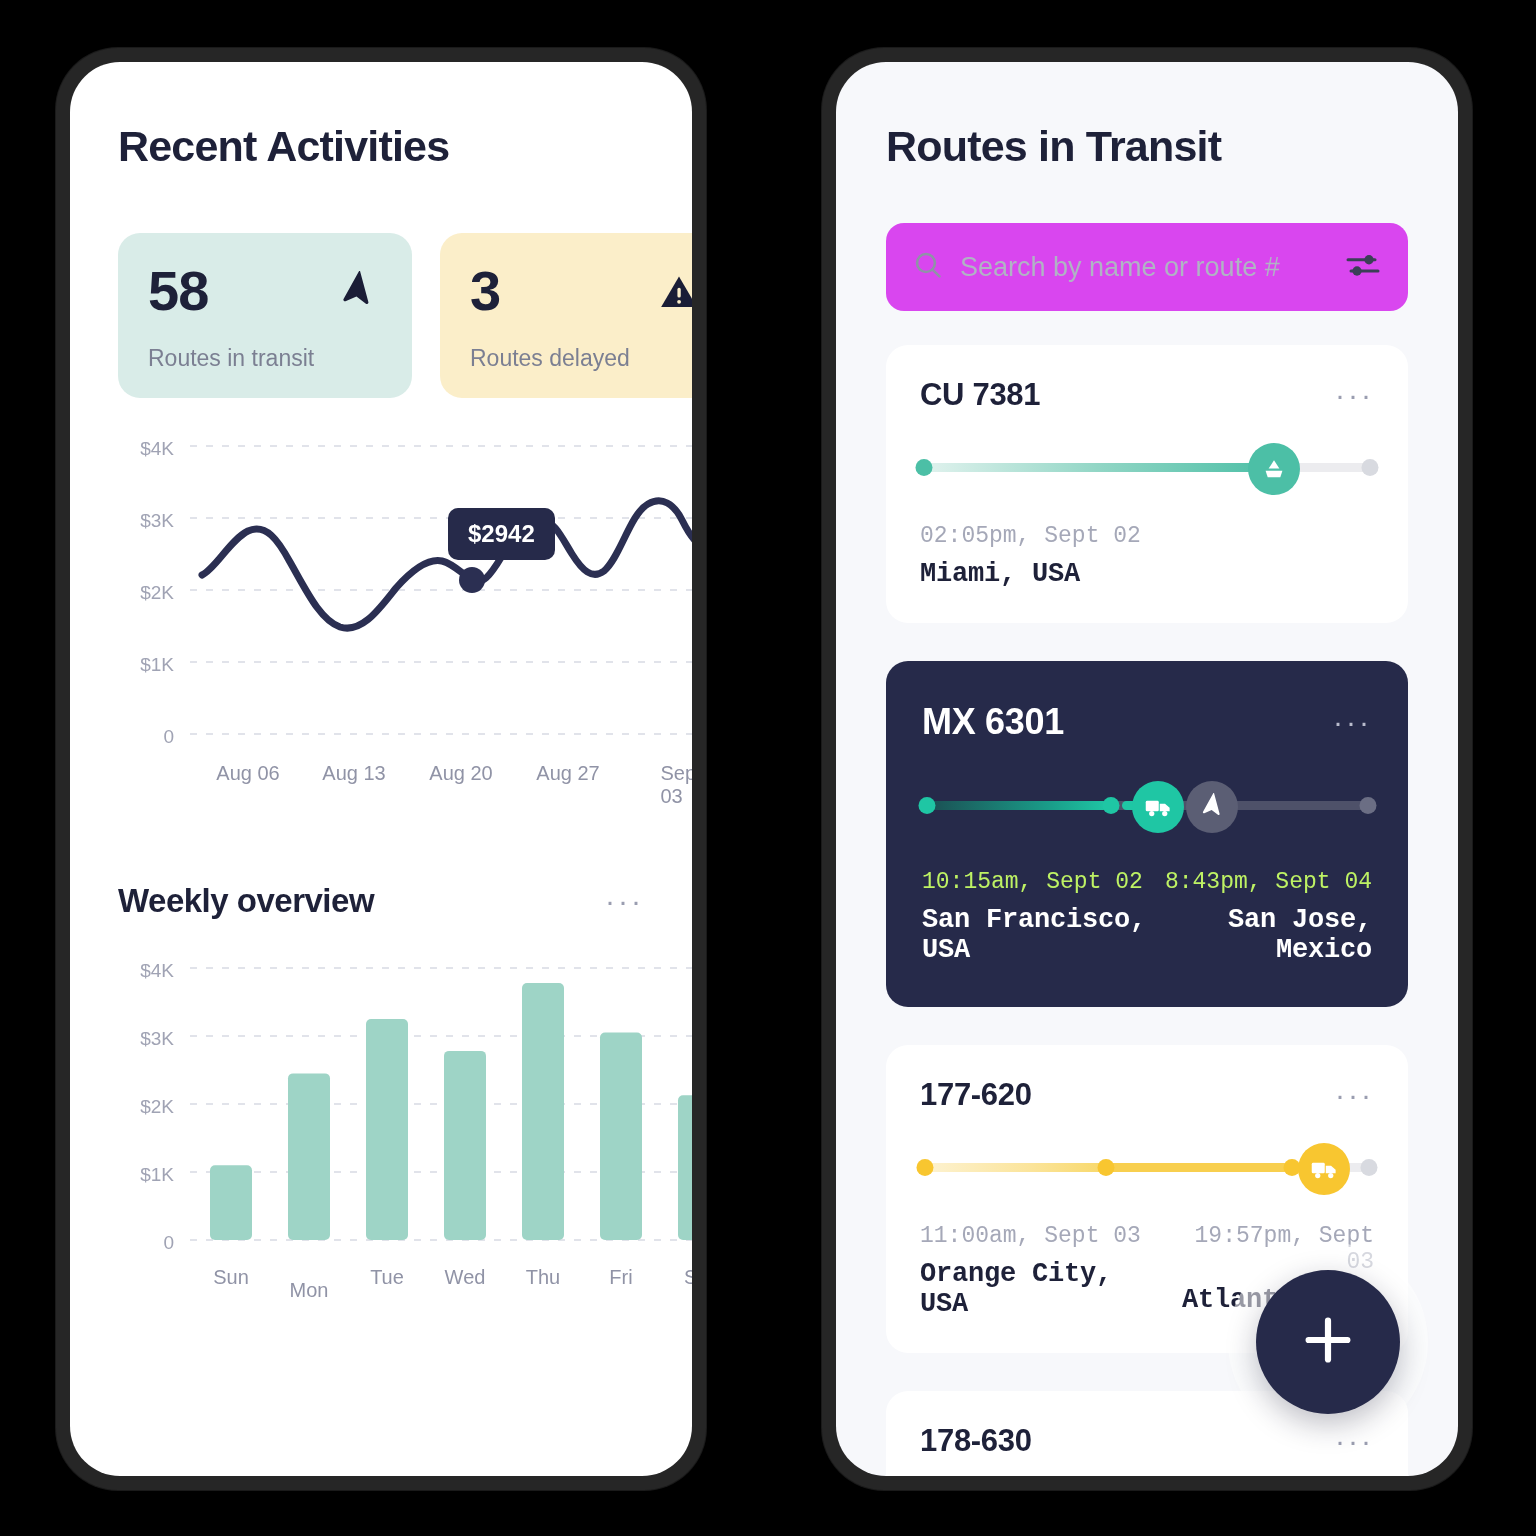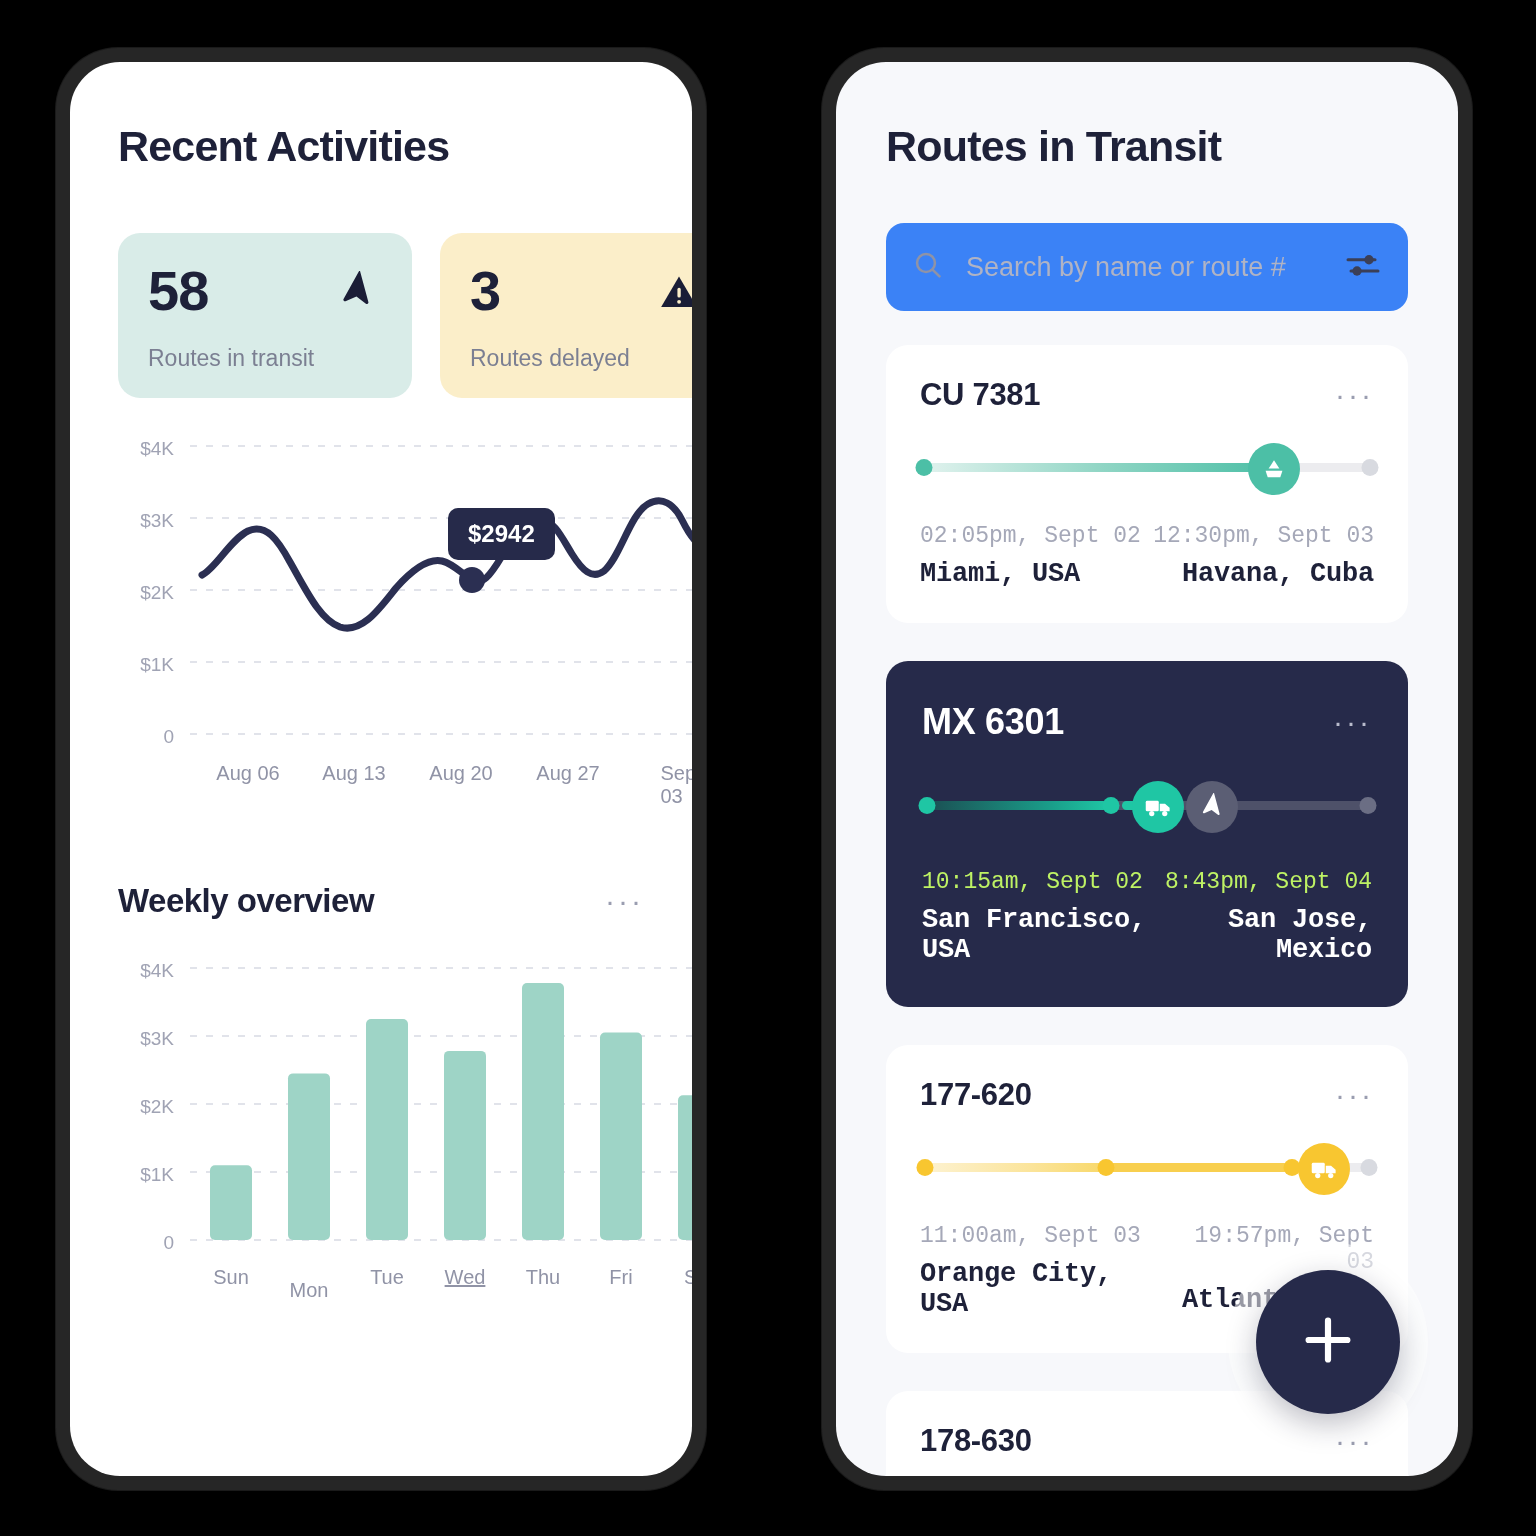--- a/index.html
+++ b/index.html
@@ -85,26 +85,26 @@
     background: #262a4a; color: #ffffff;
     font-size: 24px; font-weight: 700;
     padding: 12px 20px; border-radius: 10px;
     white-space: nowrap;
   }
 
   
   .r-pad { padding: 60px 50px 0 50px; }
   .search-bar {
     margin-top: 52px;
-    background: #3b82f6;
+    background: #d946ef;
     border-radius: 18px;
     height: 88px;
     display: flex; align-items: center;
     padding: 0 26px;
-    gap: 22px;
+    gap: 16px;
   }
   .search-input {
     flex: 1; border: none; outline: none; background: transparent;
     font-family: "Liberation Sans", sans-serif;
     font-size: 27px; color: #2a2d44;
   }
   .search-input::placeholder { color: #b0b3c4; }
 
   .route-card {
     background: #ffffff;
@@ -275,21 +275,21 @@
               <rect x="254" y="100.9" width="42" height="189.1" rx="5"></rect>
               <rect x="332" y="33.0" width="42" height="257.0" rx="5"></rect>
               <rect x="410" y="82.6" width="42" height="207.4" rx="5"></rect>
               <rect x="488" y="145.2" width="42" height="144.8" rx="5"></rect>
             </g>
           </svg>
 
           <div class="x-label" style="left:113px; top:316px;">Sun</div>
           <div class="x-label" style="left:191px; top:316px;margin-top:13px;">Mon</div>
           <div class="x-label" style="left:269px; top:316px;">Tue</div>
-          <div class="x-label" style="left:347px; top:316px;text-decoration:underline;">Wed</div>
+          <div class="x-label" style="left:347px; top:316px;">Wed</div>
           <div class="x-label" style="left:425px; top:316px;">Thu</div>
           <div class="x-label" style="left:503px; top:316px;">Fri</div>
           <div class="x-label" style="left:581px; top:316px;">Sat</div>
         </div>
 
       </div>
     </div>
   </div>
 
   <div class="phone" id="phone-right">
@@ -331,24 +331,20 @@
                 <path d="M12 4.6 L16.6 11.6 H7.4 Z" fill="#ffffff"></path>
                 <path d="M4.8 13.4 H19.2 L17.4 19 H6.6 Z" fill="#ffffff"></path>
               </svg>
             </div>
           </div>
           <div class="route-foot">
             <div class="route-col">
               <div class="route-time">02:05pm, Sept 02</div>
               <div class="route-place">Miami, USA</div>
             </div>
-            <div class="route-col right">
-              <div class="route-time">12:30pm, Sept 03</div>
-              <div class="route-place">Havana, Cuba</div>
-            </div>
           </div>
         </div>
 
         <div class="route-card dark" style="padding:40px 36px 42px 36px; margin-top:38px;">
           <div class="route-head">
             <div class="route-code">MX 6301</div>
             <div class="dots">···</div>
           </div>
           <div class="progress" style="margin-top:36px;">
             <div class="p-track" style="left:0; right:0;"></div>

